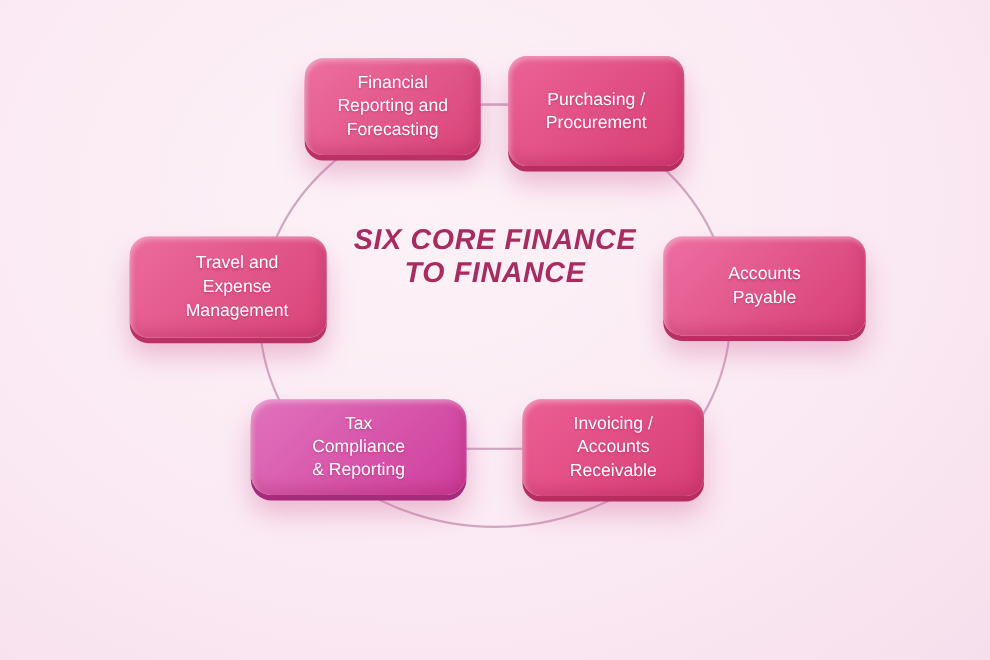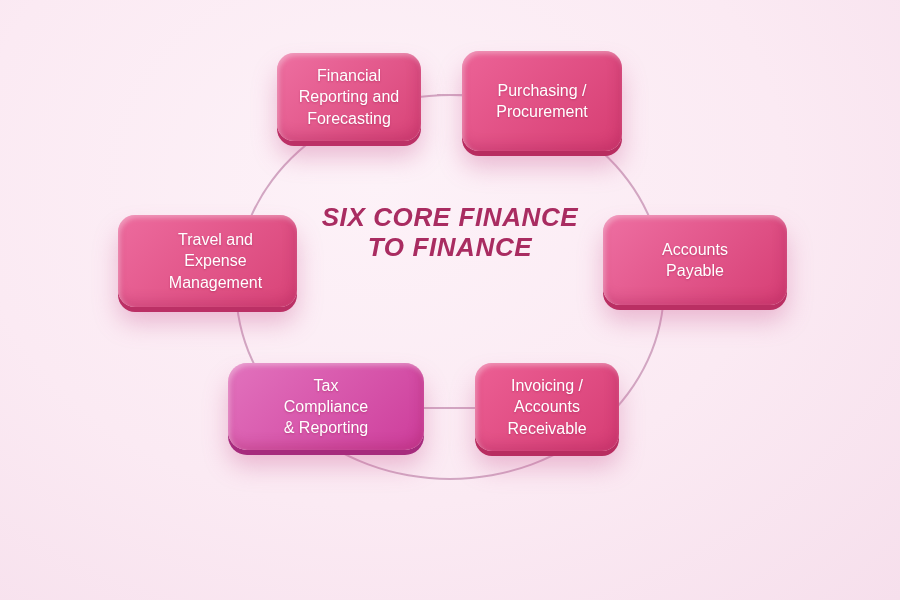--- a/index.html
+++ b/index.html
@@ -66,34 +66,34 @@
   <div class="cycle-ring" style="left: 235px; top: 94px; width: 430px; height: 386px; border-color: rgb(210, 166, 194);"></div>
   <div id="connectors-layer">
       <div class="connector" style="left: 437px; top: 94px; width: 26px; background: rgb(210, 166, 194);"></div>
       <div class="connector" style="left: 423px; top: 407px; width: 52px; background: rgb(210, 166, 194);"></div>
     </div>
   <div class="diagram-title" style="color: rgb(169, 44, 97);">
     <div>SIX CORE FINANCE</div>
     <div>TO FINANCE</div>
   </div>
   <div id="boxes-layer">
-      <div class="process-box" style="left: 277px; top: 53px; width: 144px; height: 88px; background: linear-gradient(135deg, rgb(238, 111, 161) 0%, rgb(216, 67, 119) 100%); box-shadow: rgba(255, 255, 255, 0.35) 2px 3px 5px inset, rgba(150, 20, 75, 0.25) -3px -6px 12px inset, rgb(188, 48, 102) 0px 5px 0px, rgba(205, 95, 150, 0.38) 0px 16px 24px;">
+      <div class="process-box" style="left: 277px; top: 53px; width: 160px; height: 88px; background: linear-gradient(135deg, rgb(238, 111, 161) 0%, rgb(216, 67, 119) 100%); box-shadow: rgba(255, 255, 255, 0.35) 2px 3px 5px inset, rgba(150, 20, 75, 0.25) -3px -6px 12px inset, rgb(188, 48, 102) 0px 5px 0px, rgba(205, 95, 150, 0.38) 0px 16px 24px;">
         <span class="box-label" style="color: rgb(255, 255, 255);">Financial
 Reporting and
 Forecasting</span>
       </div>
       <div class="process-box" style="left: 462px; top: 51px; width: 160px; height: 100px; background: linear-gradient(135deg, rgb(236, 99, 151) 0%, rgb(214, 61, 114) 100%); box-shadow: rgba(255, 255, 255, 0.35) 2px 3px 5px inset, rgba(150, 20, 75, 0.25) -3px -6px 12px inset, rgb(184, 45, 96) 0px 5px 0px, rgba(205, 95, 150, 0.38) 0px 16px 24px;">
         <span class="box-label" style="color: rgb(255, 255, 255);">Purchasing /
 Procurement</span>
       </div>
       <div class="process-box" style="left: 603px; top: 215px; width: 184px; height: 90px; background: linear-gradient(135deg, rgb(238, 111, 162) 0%, rgb(214, 62, 116) 100%); box-shadow: rgba(255, 255, 255, 0.35) 2px 3px 5px inset, rgba(150, 20, 75, 0.25) -3px -6px 12px inset, rgb(186, 47, 99) 0px 5px 0px, rgba(205, 95, 150, 0.38) 0px 16px 24px;">
         <span class="box-label" style="color: rgb(255, 255, 255);">Accounts
 Payable</span>
       </div>
-      <div class="process-box" style="left: 475px; top: 363px; width: 144px; height: 88px; background: linear-gradient(135deg, rgb(236, 95, 148) 0%, rgb(214, 61, 116) 100%); box-shadow: rgba(255, 255, 255, 0.35) 2px 3px 5px inset, rgba(150, 20, 75, 0.25) -3px -6px 12px inset, rgb(184, 45, 96) 0px 5px 0px, rgba(205, 95, 150, 0.38) 0px 16px 24px;">
+      <div class="process-box" style="left: 475px; top: 363px; width: 165px; height: 88px; background: linear-gradient(135deg, rgb(236, 95, 148) 0%, rgb(214, 61, 116) 100%); box-shadow: rgba(255, 255, 255, 0.35) 2px 3px 5px inset, rgba(150, 20, 75, 0.25) -3px -6px 12px inset, rgb(184, 45, 96) 0px 5px 0px, rgba(205, 95, 150, 0.38) 0px 16px 24px;">
         <span class="box-label" style="color: rgb(255, 255, 255);">Invoicing /
 Accounts
 Receivable</span>
       </div>
       <div class="process-box" style="left: 228px; top: 363px; width: 196px; height: 87px; background: linear-gradient(135deg, rgb(226, 114, 189) 0%, rgb(205, 61, 155) 100%); box-shadow: rgba(255, 255, 255, 0.35) 2px 3px 5px inset, rgba(150, 20, 75, 0.25) -3px -6px 12px inset, rgb(166, 43, 125) 0px 5px 0px, rgba(205, 95, 150, 0.38) 0px 16px 24px; border-radius: 19px;">
         <span class="box-label" style="color: rgb(255, 255, 255);">Tax
 Compliance
 &amp; Reporting</span>
       </div>
       <div class="process-box" style="left: 118px; top: 215px; width: 179px; height: 92px; background: linear-gradient(135deg, rgb(237, 107, 158) 0%, rgb(216, 67, 119) 100%); box-shadow: rgba(255, 255, 255, 0.35) 2px 3px 5px inset, rgba(150, 20, 75, 0.25) -3px -6px 12px inset, rgb(187, 48, 101) 0px 5px 0px, rgba(205, 95, 150, 0.38) 0px 16px 24px;">

